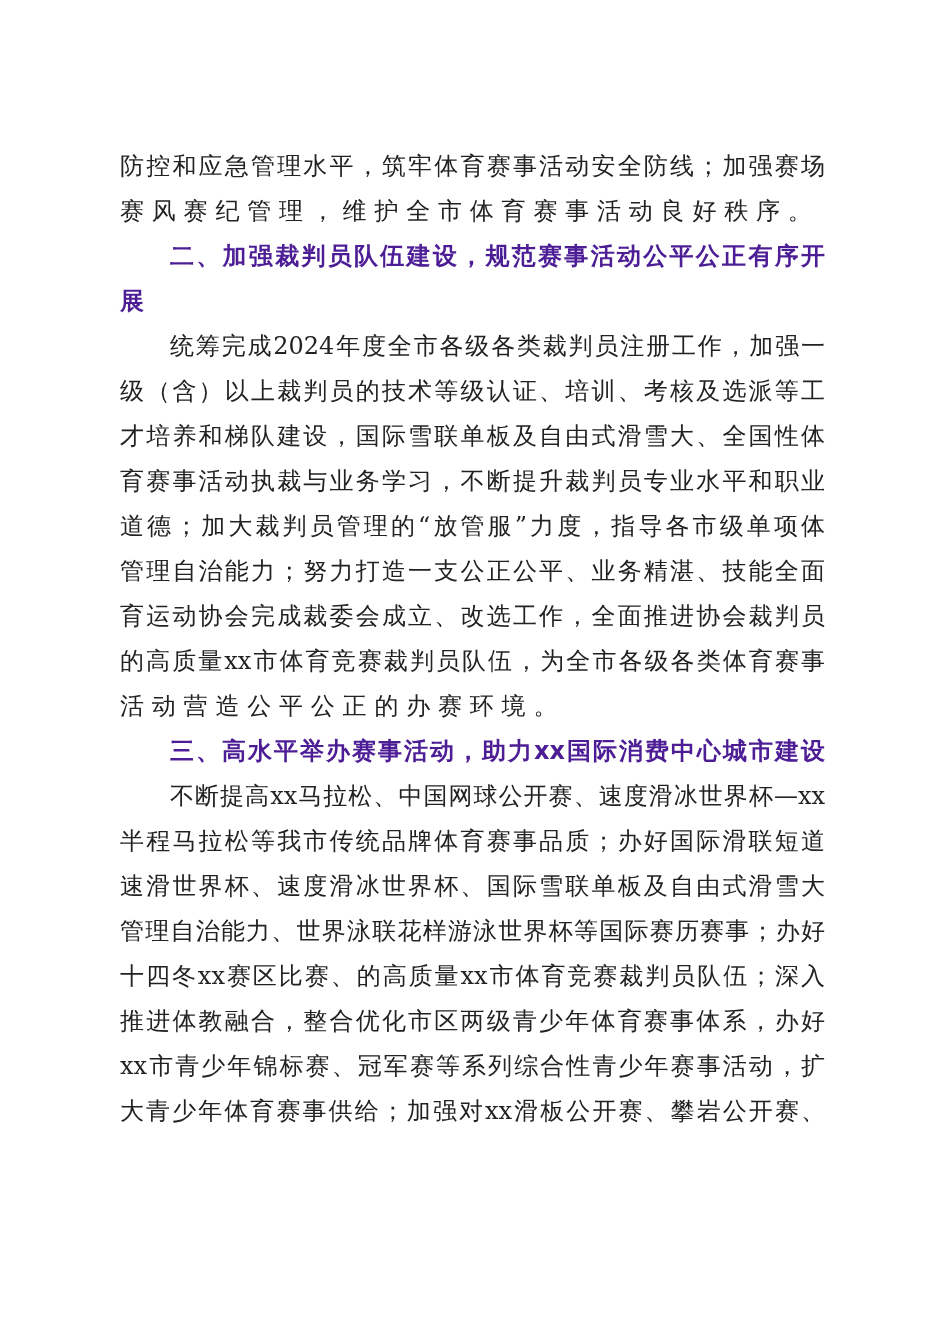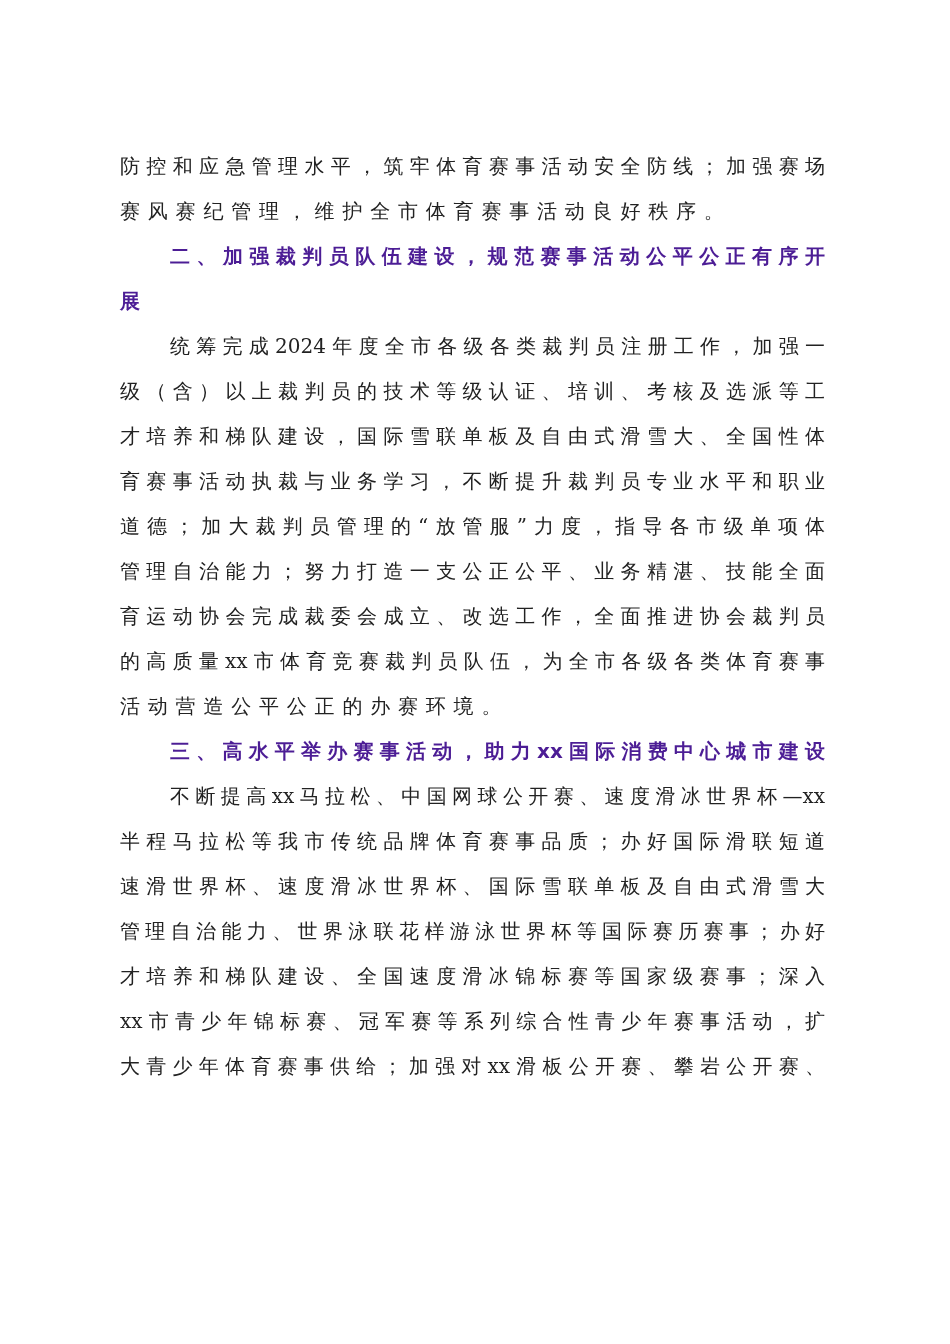--- a/index.html
+++ b/index.html
@@ -7,21 +7,21 @@
   .page {
     position: absolute;
     left: 120px;
     top: 144px;
     width: 705px;
     color: #1a1a1a;
   }
   .line {
     height: 45px;
     line-height: 45px;
-    font-size: 20px;
+    font-size: 24px;
     white-space: nowrap;
     overflow: visible;
   }
   .body-line {
     font-family: "DejaVu Serif", "Liberation Serif", serif;
     font-weight: 300;
     color: #222;
     letter-spacing: 7.8px;
   }
   .head-line {
@@ -61,19 +61,20 @@
   </div>
 
   <div>
     <div class="line head-line indent justify">三、高水平举办赛事活动，助力xx国际消费中心城市建设</div>
 
     <div>
       <div class="line body-line indent justify">不断提高xx马拉松、中国网球公开赛、速度滑冰世界杯—xx</div>
       <div class="line body-line justify">半程马拉松等我市传统品牌体育赛事品质；办好国际滑联短道</div>
       <div class="line body-line justify">速滑世界杯、速度滑冰世界杯、国际雪联单板及自由式滑雪大</div>
       <div class="line body-line justify">管理自治能力、世界泳联花样游泳世界杯等国际赛历赛事；办好</div>
-      <div class="line body-line justify">才培养和梯队建设、全国速度滑冰锦标赛等国家级赛事；深入</div>
+      <div class="line body-line justify">十四冬xx赛区比赛、的高质量xx市体育竞赛裁判员队伍；深入</div>
+      <div class="line body-line justify">推进体教融合，整合优化市区两级青少年体育赛事体系，办好</div>
       <div class="line body-line justify">xx市青少年锦标赛、冠军赛等系列综合性青少年赛事活动，扩</div>
       <div class="line body-line justify">大青少年体育赛事供给；加强对xx滑板公开赛、攀岩公开赛、</div>
     </div>
   </div>
 
 </div>
 
 </body></html>

